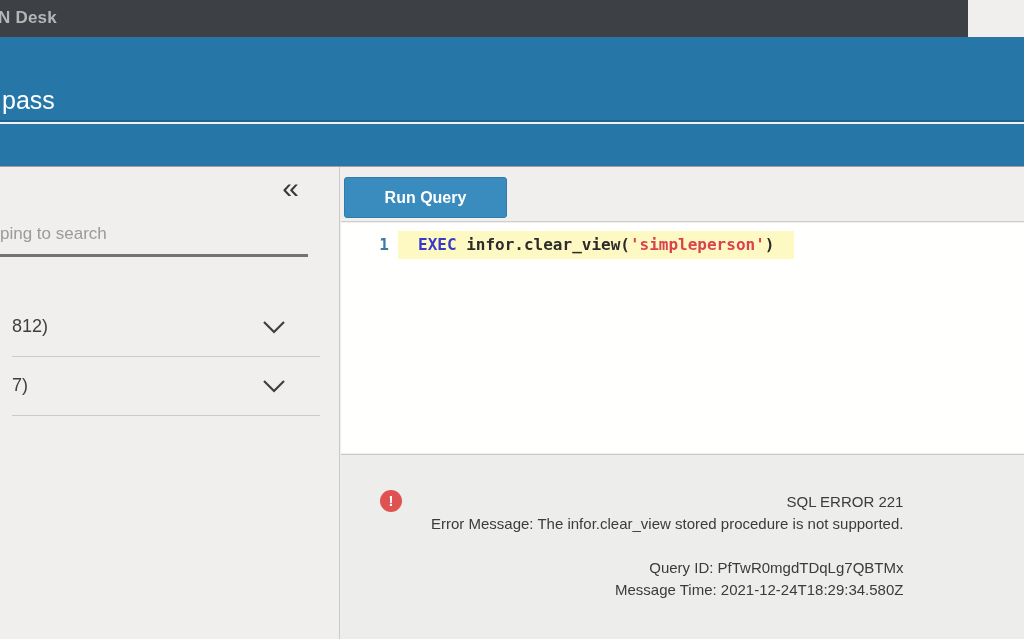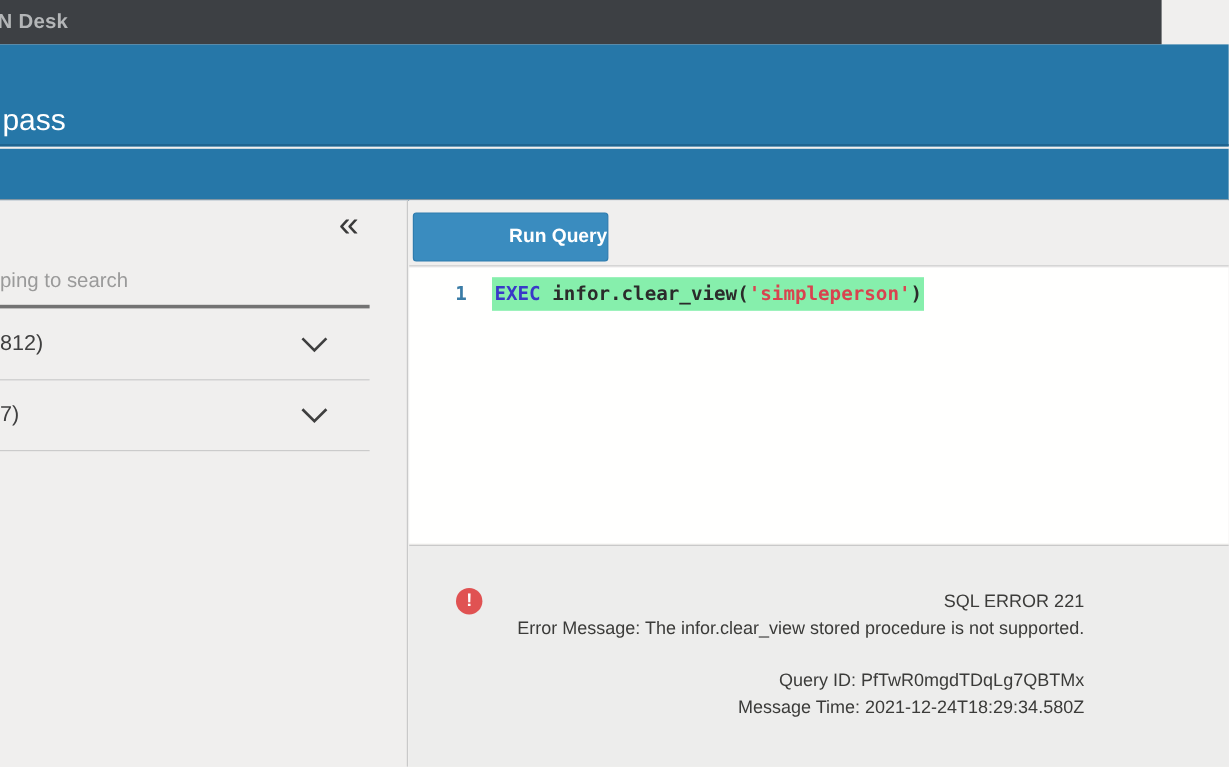--- a/index.html
+++ b/index.html
@@ -52,23 +52,24 @@
     cursor: pointer; user-select: none;
   }
   .search-input {
     position: absolute; top: 52px; left: 0; width: 308px; height: 38px;
     background: transparent; border: none; border-bottom: 3px solid #737373;
     font-family: "Liberation Sans", sans-serif;
     font-size: 17px; color: #3f3f3f; padding: 0 8px 6px 0; outline: none;
   }
   .search-input::placeholder { color: #9a9a9a; opacity: 1; }
   .side-item {
-    position: absolute; left: 0; width: 308px; height: 59px;
+    position: absolute; left: 12px; width: 308px; height: 59px;
     border-bottom: 1px solid #cbcbcb;
     cursor: pointer;
+    margin-top: 40px;
   }
   .side-item-1 { top: 91px; }
   .side-item-2 { top: 150px; }
   .side-item-label {
     position: absolute; left: 0; top: 18px;
     font-size: 18px; color: #3f3f3f; white-space: nowrap;
   }
   .side-item-chevron {
     position: absolute; right: 34px; top: 22px; width: 24px; height: 15px;
   }
@@ -79,40 +80,40 @@
     background: #f0efee;
   }
   .main-toolbar {
     position: absolute; top: 0; left: 0; width: 683px; height: 55px;
     background: #f0efee; border-bottom: 1px solid #cfcfcf;
   }
   .run-query-btn {
     position: absolute; left: 3px; top: 10px; width: 163px; height: 41px;
     background: #3a8cbf; border: 1px solid #2e7cae; border-radius: 3px;
     color: #ffffff; font-family: "Liberation Sans", sans-serif;
-    font-size: 16px; font-weight: bold; cursor: pointer; text-align: right;
+    font-size: 16px; font-weight: bold; cursor: pointer;
   }
 
   
   .editor {
     position: absolute; top: 56px; left: 0; width: 683px; height: 230px;
     background: #fffffe;
   }
   .code-line {
     position: absolute; top: 8px; left: 0; width: 683px; height: 28px;
     font-family: "DejaVu Sans Mono", "Liberation Mono", monospace;
     font-size: 16px; font-weight: bold; line-height: 28px; white-space: pre;
   }
   .gutter {
     position: absolute; left: 0; top: 0; width: 48px; text-align: right;
     color: #3a7ca6; font-weight: bold;
   }
   .code-text {
-    position: absolute; left: 69px; top: 0;
-    background: #86efac; padding: 0 2px;
+    position: absolute; left: 57px; top: 0;
+    background: #fef9c3; padding: 0 20px;
   }
   .tok-keyword { color: #3939c8; }
   .tok-plain { color: #2b2b2b; }
   .tok-string { color: #d9434f; }
 
   
   .error-panel {
     position: absolute; top: 287px; left: 0; width: 683px; height: 185px;
     background: #ededec; border-top: 1px solid #c9c9c9;
   }

